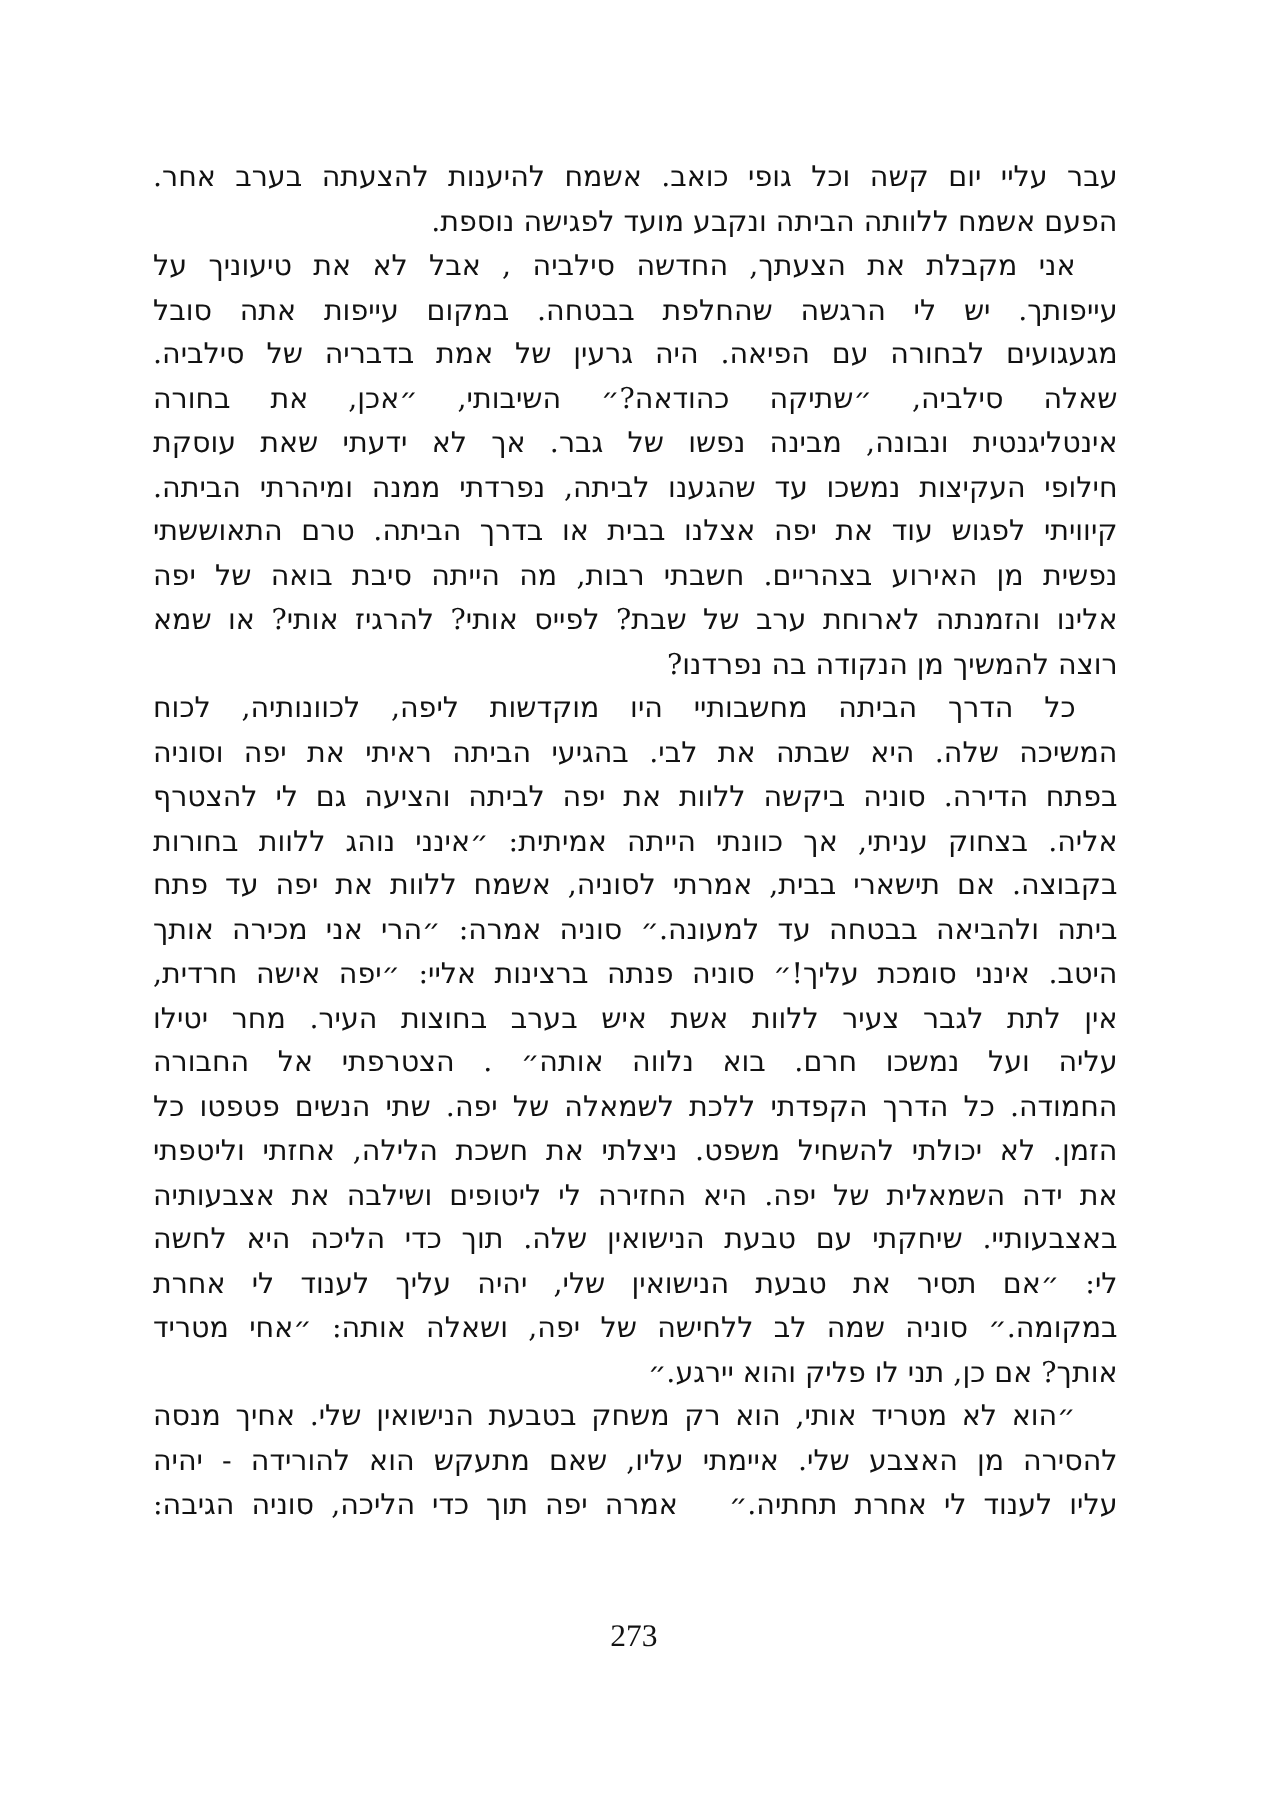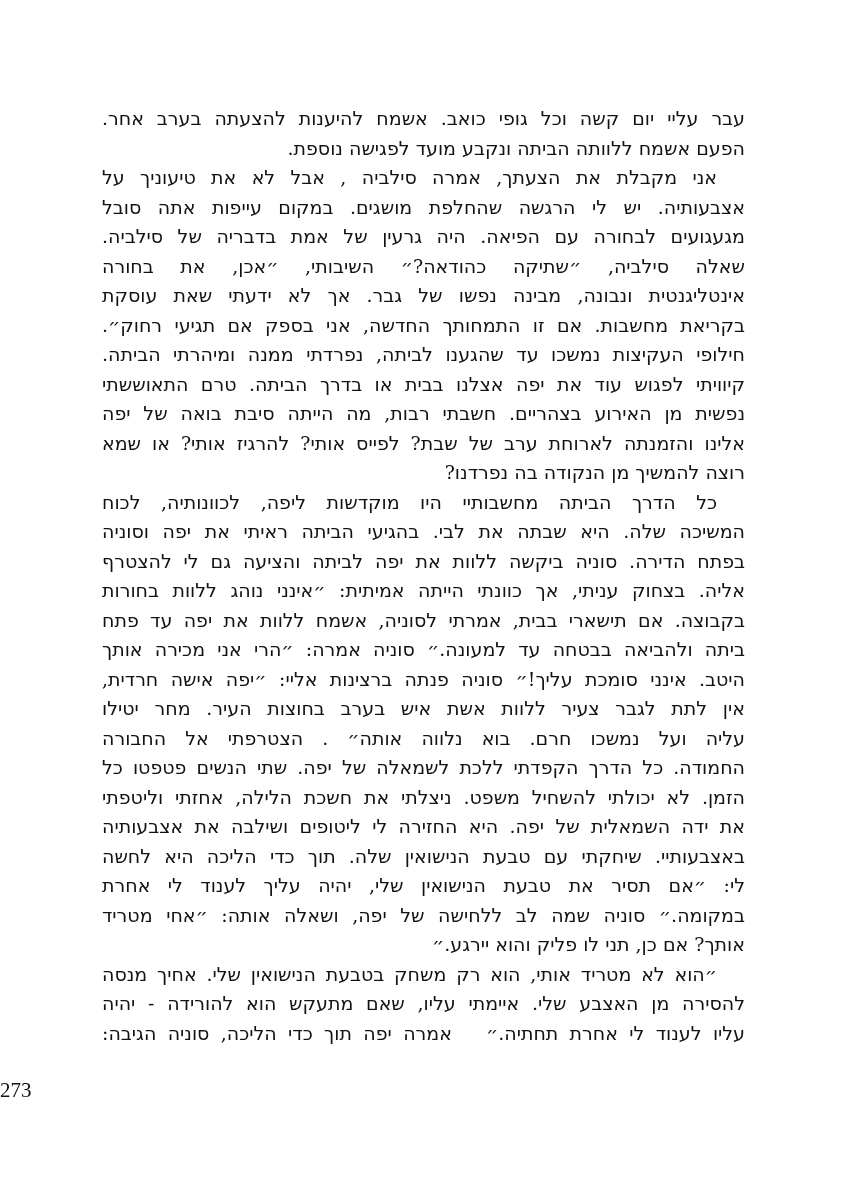--- a/index.html
+++ b/index.html
@@ -37,39 +37,38 @@
     text-align-last: justify;
   }
   .line.indent {
     text-indent: 28px;
   }
   .footer {
     position: absolute;
     top: 1078px;
     left: 0;
     width: 100%;
-    text-align: left;
+    text-align: center;
     font-family: "Liberation Serif", "DejaVu Serif", serif;
     font-size: 21px;
     color: #121212;
   }
 </style>
 </head>
 <body>
 
 <div class="page">
   <div class="text-block">
       <div class="line just">עבר עליי יום קשה וכל גופי כואב. אשמח להיענות להצעתה בערב אחר.</div>
       <div class="line">הפעם אשמח ללוותה הביתה ונקבע מועד לפגישה נוספת.</div>
-      <div class="line just indent">אני מקבלת את הצעתך, אמרה סילביה , אבל לא את טיעוניך על</div>
-      <div class="line just">אצבעותיה. יש לי הרגשה שהחלפת מושגים. במקום עייפות אתה סובל</div>
+      <div class="line just indent">אני מקבלת את הצעתך, החדשה סילביה , אבל לא את טיעוניך על</div>
+      <div class="line just">עייפותך. יש לי הרגשה שהחלפת בבטחה. במקום עייפות אתה סובל</div>
       <div class="line just">מגעגועים לבחורה עם הפיאה. היה גרעין של אמת בדבריה של סילביה.</div>
       <div class="line just">שאלה סילביה, ״שתיקה כהודאה?״ השיבותי, ״אכן, את בחורה</div>
       <div class="line just">אינטליגנטית ונבונה, מבינה נפשו של גבר. אך לא ידעתי שאת עוסקת</div>
-      <div class="line just">בקריאת מחשבות. אם זו התמחותך החדשה, אני בספק אם תגיעי רחוק״.</div>
       <div class="line just">חילופי העקיצות נמשכו עד שהגענו לביתה, נפרדתי ממנה ומיהרתי הביתה.</div>
       <div class="line just">קיוויתי לפגוש עוד את יפה אצלנו בבית או בדרך הביתה. טרם התאוששתי</div>
       <div class="line just">נפשית מן האירוע בצהריים. חשבתי רבות, מה הייתה סיבת בואה של יפה</div>
       <div class="line just">אלינו והזמנתה לארוחת ערב של שבת? לפייס אותי? להרגיז אותי? או שמא</div>
       <div class="line">רוצה להמשיך מן הנקודה בה נפרדנו?</div>
       <div class="line just indent">כל הדרך הביתה מחשבותיי היו מוקדשות ליפה, לכוונותיה, לכוח</div>
       <div class="line just">המשיכה שלה. היא שבתה את לבי. בהגיעי הביתה ראיתי את יפה וסוניה</div>
       <div class="line just">בפתח הדירה. סוניה ביקשה ללוות את יפה לביתה והציעה גם לי להצטרף</div>
       <div class="line just">אליה. בצחוק עניתי, אך כוונתי הייתה אמיתית: ״אינני נוהג ללוות בחורות</div>
       <div class="line just">בקבוצה. אם תישארי בבית, אמרתי לסוניה, אשמח ללוות את יפה עד פתח</div>

